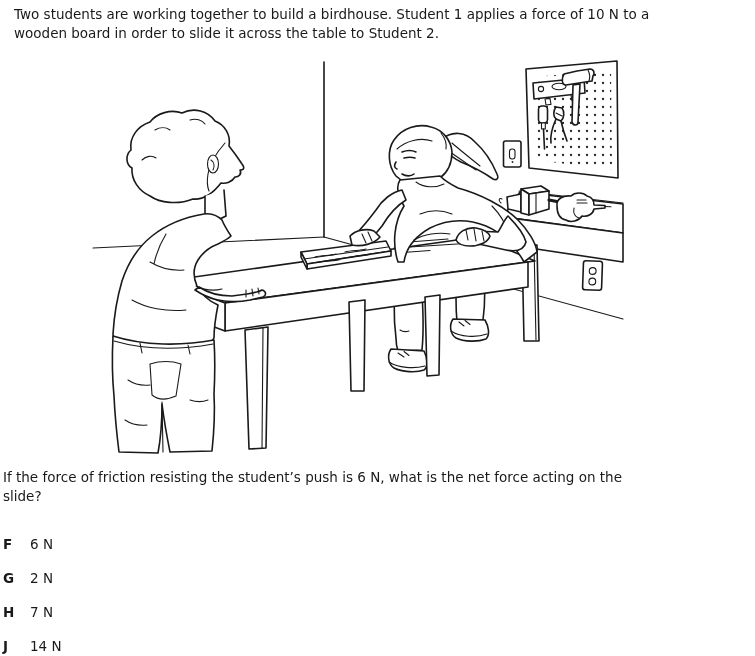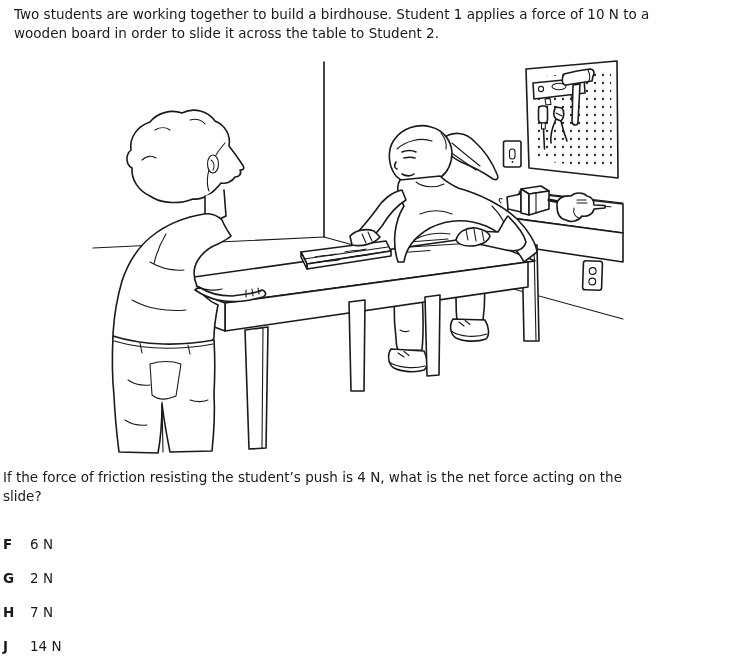--- a/index.html
+++ b/index.html
@@ -186,21 +186,21 @@
         <path class="w" d="M113,336 C112,356 112,376 114,396 C115,418 117,436 119,452 L158,453 C161,437 162,420 162,404 C164,420 167,437 170,452 L212,451 C214,432 215,412 214,394 C215,375 215,356 214,340 C182,346 144,346 113,336 Z"></path>
         <path class="thin" d="M114,341 C145,350 180,350 213,344"></path>
         <path class="thin" d="M140,343 L142,353 M188,345 L190,354"></path>
         <path class="thin" d="M150,364 C160,361 172,361 181,364 L176,396 C167,400 158,400 152,395 Z"></path>
         <path class="thin" d="M162,402 L163,452 M128,380 C134,384 142,386 150,385 M190,400 C196,402 203,402 208,400 M125,420 C131,424 139,426 147,425"></path>
       </g>
     </g>
   </svg>
 
   <p class="para question">
-    <span class="line">If the force of friction resisting the student’s push is 4 N, what is the net force acting on the</span>
+    <span class="line">If the force of friction resisting the student’s push is 6 N, what is the net force acting on the</span>
     <span class="line">slide?</span>
   </p>
 
   <div class="choices">
     <div class="choice">
       <span class="letter">F</span>
       <span class="text">6 N</span>
     </div>
     <div class="choice">
       <span class="letter">G</span>

